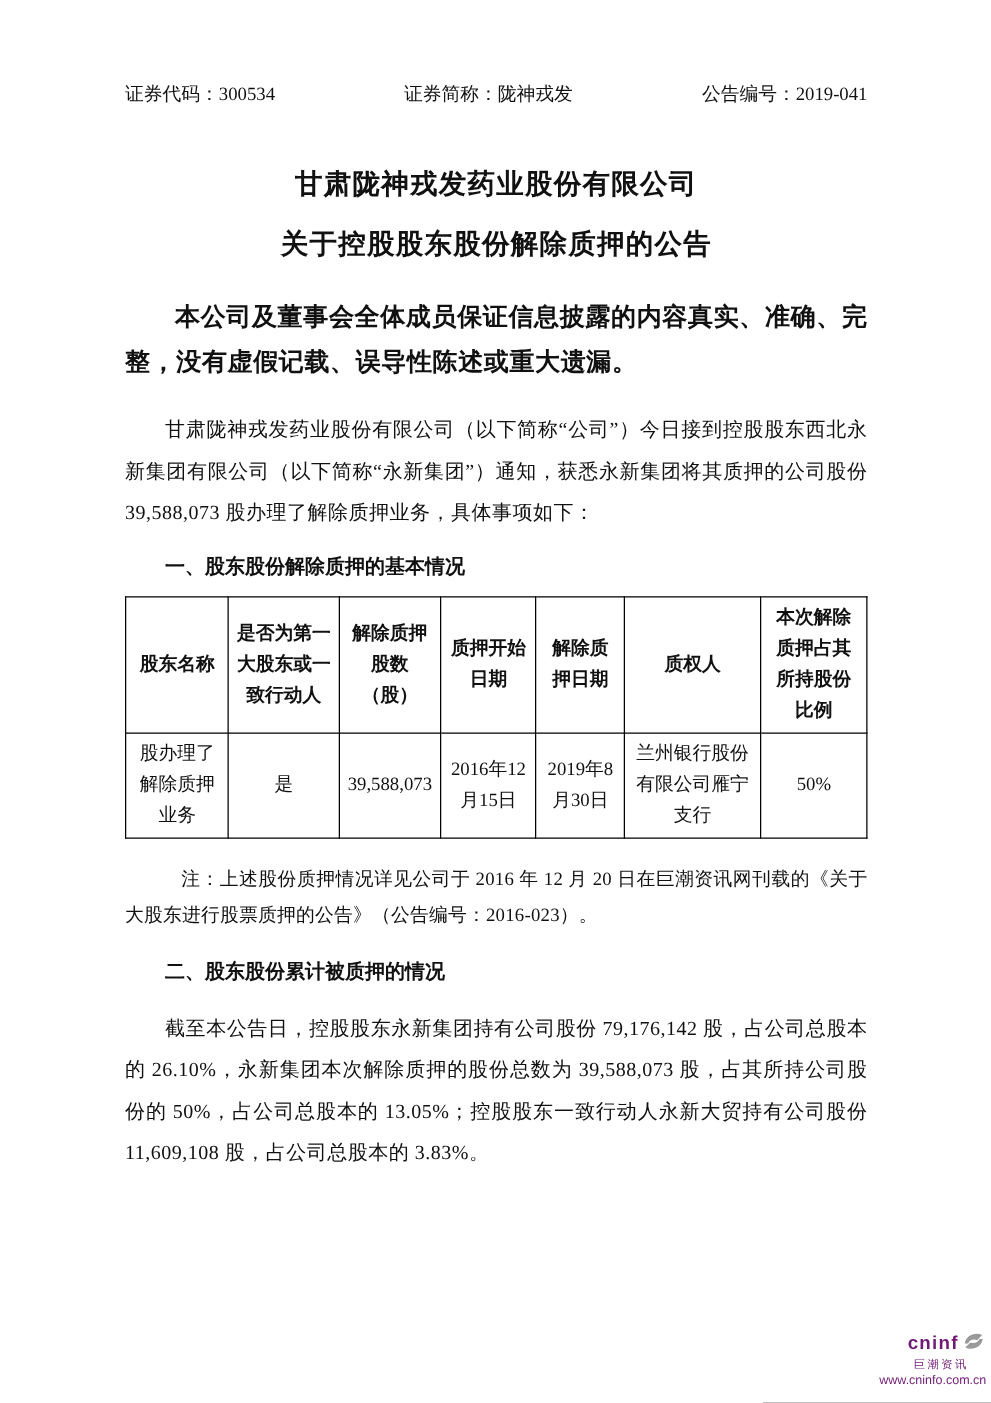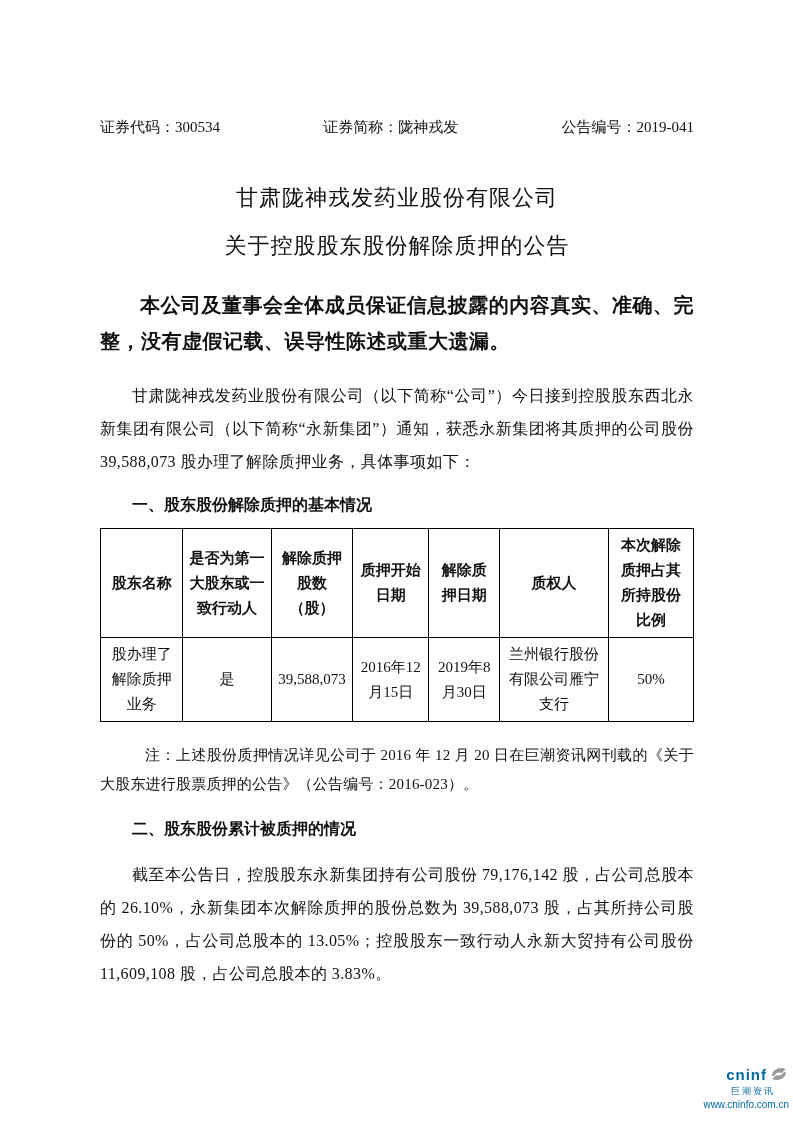--- a/index.html
+++ b/index.html
@@ -1,25 +1,25 @@
 <!DOCTYPE html>
 <html lang="zh"><head>
 <meta charset="utf-8">
 <style>
   html,body{margin:0;padding:0;background:#8a8a8a;}
   .page{
     width:793px;height:1122px;background:#ffffff;position:relative;
     margin:0 auto;overflow:hidden;color:#111;
     font-family:"Liberation Serif","DejaVu Serif",serif;
   }
-  .content{padding:118px 99px 0 100px;width:594px;box-sizing:content-box;}
+  .content{padding:67px 99px 0 100px;width:594px;box-sizing:content-box;}
   .doc-header{display:flex;justify-content:space-between;font-size:15px;line-height:18px;}
   .doc-header .field{white-space:nowrap;}
   .title-block{text-align:center;margin-top:38px;}
-  .title-line{font-size:22px;font-weight:normal;line-height:48px;letter-spacing:1px;}
+  .title-line{font-size:22px;font-weight:bold;line-height:48px;letter-spacing:1px;}
   .disclaimer{
     margin-top:17px;font-size:20px;font-weight:bold;line-height:36px;
     text-align:justify;text-indent:2em;letter-spacing:0.5px;
   }
   .para{
     margin:14px 0 0 0;font-size:16px;line-height:33px;text-align:justify;
     text-indent:2em;letter-spacing:0.4px;
   }
   .section-heading{
     margin-top:12px;font-size:16px;font-weight:bold;line-height:30px;text-indent:2em;
@@ -106,21 +106,21 @@
     </table>
 
     <p class="note">注：上述股份质押情况详见公司于 2016 年 12 月 20 日在巨潮资讯网刊载的《关于大股东进行股票质押的公告》（公告编号：2016-023）。</p>
 
     <div class="section-heading" style="margin-top:8px;">二、股东股份累计被质押的情况</div>
 
     <p class="para">截至本公告日，控股股东永新集团持有公司股份 79,176,142 股，占公司总股本的 26.10%，永新集团本次解除质押的股份总数为 39,588,073 股，占其所持公司股份的 50%，占公司总股本的 13.05%；控股股东一致行动人永新大贸持有公司股份 11,609,108 股，占公司总股本的 3.83%。</p>
 
   </div>
 
-  <div class="watermark" style="color:#0369a1;">
+  <div class="watermark" style="color:#701a75;">
     <div class="wm-row">
       <span class="wm-brand">cninf</span>
       <span class="wm-icon">
         <svg width="20" height="18" viewBox="0 0 22 20" aria-hidden="true">
           <path d="M3 12 C4 4.5, 12.5 1.5, 18.5 4.5 L14 9 C11 7.5, 7 9, 6 12 Z" fill="#9a9a9a"></path>
           <path d="M19 8 C18 15.5, 9.5 18.5, 3.5 15.5 L8 11 C11 12.5, 15 11, 16 8 Z" fill="#9a9a9a"></path>
         </svg>
       </span>
     </div>
     <div class="wm-cn">巨潮资讯</div>

